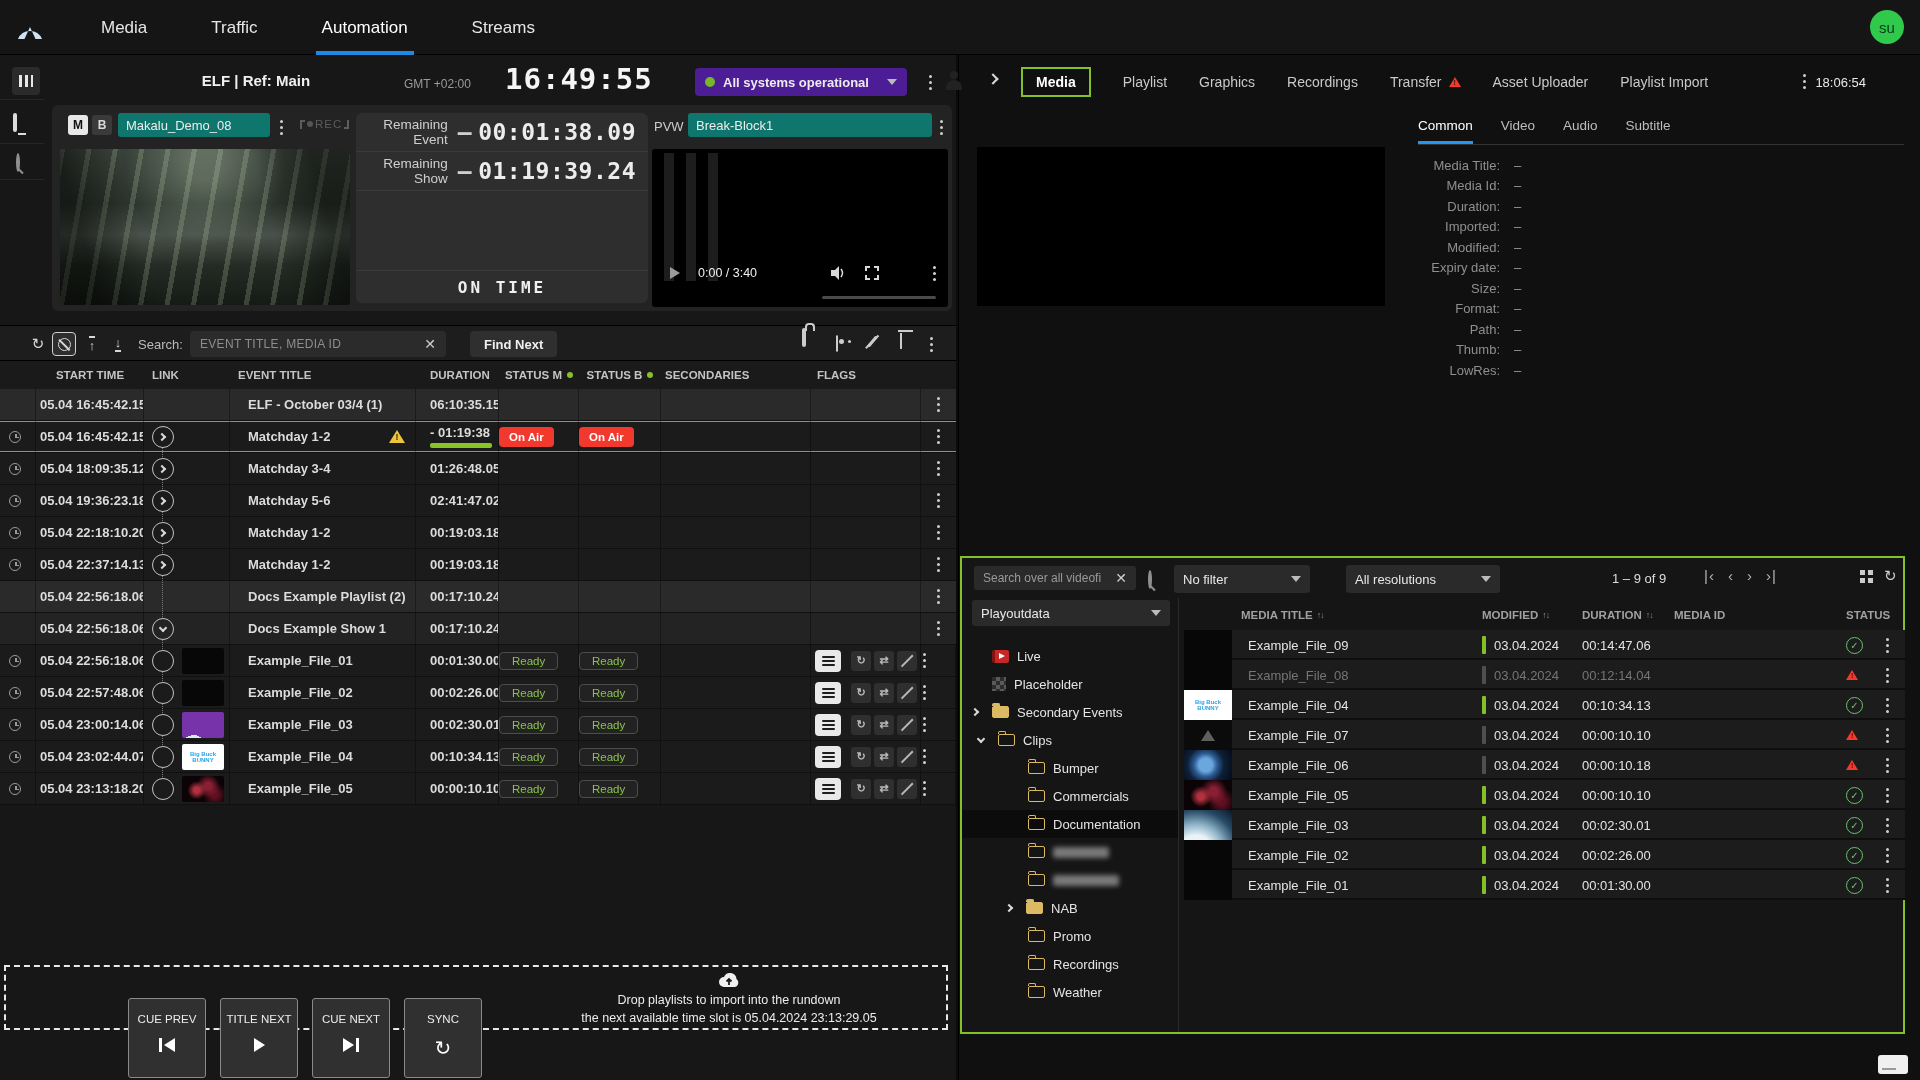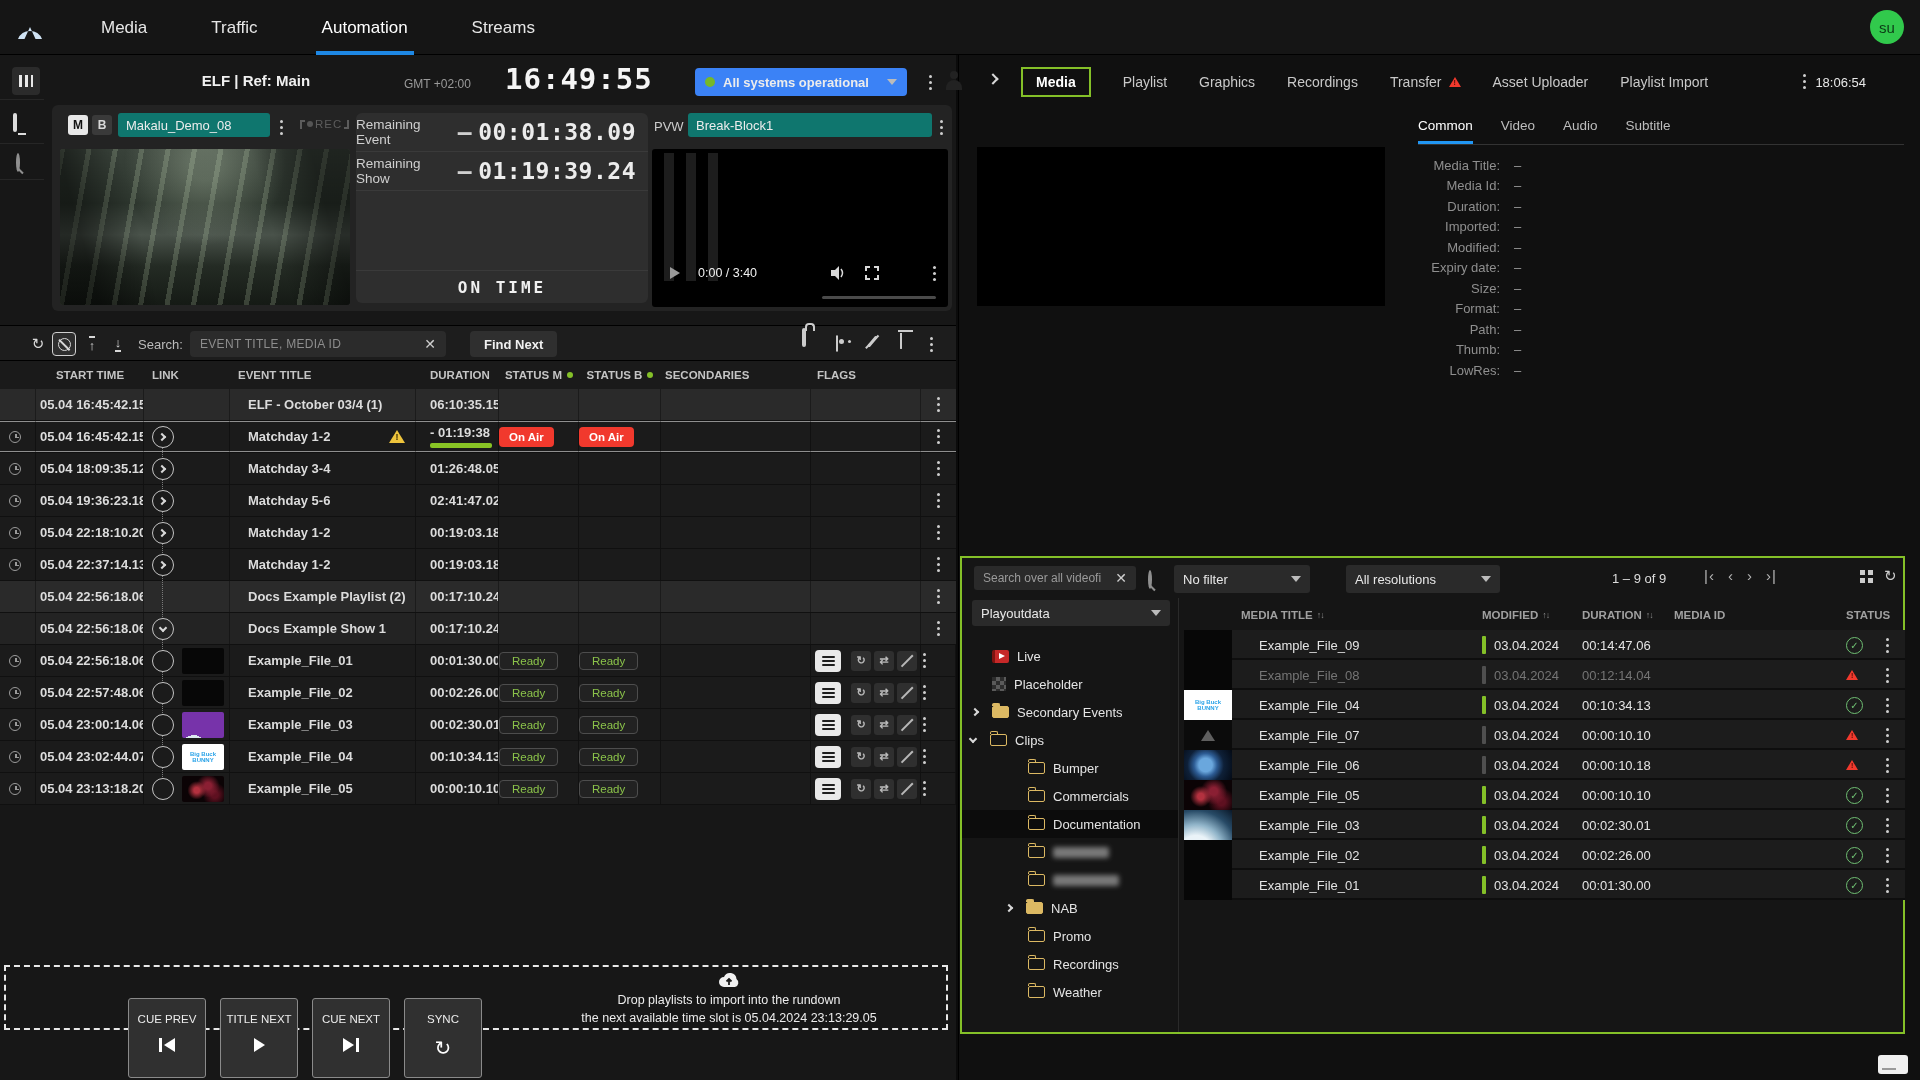--- a/index.html
+++ b/index.html
@@ -36,21 +36,21 @@
 .rec{color:#5c5c5c;font-size:11.5px;letter-spacing:1px;display:flex;align-items:center;gap:2px}
 .rec .cnr.l{border-left:2px solid #5c5c5c;border-top:2px solid #5c5c5c}
 .rec .cnr.r{border-right:2px solid #5c5c5c;border-bottom:2px solid #5c5c5c}
 #vidscene{left:8px;top:44px;width:290px;height:156px;border-radius:3px;overflow:hidden;background:
  radial-gradient(circle at 50% 10%,rgba(210,230,200,.28) 0 8%,transparent 40%),
  repeating-linear-gradient(100deg,rgba(190,210,175,.22) 0 5px,transparent 5px 26px),
  linear-gradient(180deg,#39423a 0%,#2c352d 35%,#49524a 55%,#242b24 75%,#151a15 100%)}
 #vidscene::after{content:'';position:absolute;inset:0;background:linear-gradient(75deg,rgba(0,0,0,.5) 0 12%,transparent 30% 70%,rgba(0,0,0,.45) 88%)}
 #timers{left:304px;top:8px;width:292px;height:190px;background:#2e2e2e;border-radius:6px}
 .trow{display:flex;align-items:center;height:39px;border-bottom:1px solid #3a3a3a;padding:0 12px 0 0}
-.tlabel{flex:1;text-align:left;color:#cfcfcf;font-size:13.5px;padding-right:10px}
+.tlabel{flex:1;text-align:right;color:#cfcfcf;font-size:13.5px;padding-right:10px}
 .tval{font-family:"DejaVu Sans Mono",monospace;font-weight:bold;font-size:23px;letter-spacing:.5px;white-space:nowrap}
 .tdash{margin:0 6px 0 0;opacity:.85}
 #ontime{position:absolute;bottom:0;left:0;right:0;height:33px;display:flex;align-items:center;justify-content:center;color:#f0f0f0;letter-spacing:3px;font-size:16px}
 #pvwvid{left:600px;top:44px;width:296px;height:158px;background:#000;border-radius:3px;overflow:hidden}
 .pvwbars{position:absolute;left:12px;top:4px;bottom:26px;width:62px;background:repeating-linear-gradient(90deg,#1d1d1d 0 10px,#000 10px 22px)}
 .tri-r{width:0;height:0;border-top:6px solid transparent;border-bottom:6px solid transparent;border-left:10px solid #9a9a9a}
 .pvwtime{color:#f0f0f0;font-size:12.5px}
 .pvwprog{position:absolute;bottom:8px;left:170px;right:12px;height:3px;background:#4a4a4a;border-radius:2px}
 
 #srow{left:0;top:270px;width:956px;height:36px;background:#1d1d1d;border-top:1px solid #000;border-bottom:1px solid #000}
@@ -162,21 +162,21 @@
 .blur{width:56px;height:11px;background:#9a9a9a;border-radius:2px;filter:blur(2.5px);opacity:.75}
 .mgrid{display:grid;grid-template-columns:48px 250px 100px 92px 172px 38px 21px;align-items:center}
 #mhead{position:absolute;left:222px;top:44px;width:721px;height:26px;color:#a0a0a0;font-size:11.5px;font-weight:bold}
 #mhead .hc{display:flex;align-items:center;gap:4px}
 .sort{font-size:9px;letter-spacing:-1px;color:#8a8a8a}
 #mrows{position:absolute;left:222px;top:72px;width:721px}
 .mrow{height:30px;background:#1c1c1c;border-bottom:2px solid #0e0e0e}
 .mrow .mc{font-size:13px;color:#e4e4e4;display:flex;align-items:center;height:100%;overflow:hidden}
 .mrow.dim .mc{color:#757575}
 .mthumb{width:48px;height:30px}
-.mtitle{padding-left:27px}
+.mtitle{padding-left:16px}
 .mbar{width:4px;height:18px;border-radius:1px;background:#84c028;margin-right:8px;flex:none}
 .mbar.gray{background:#4f4f4f}
 .okc{width:17px;height:17px;border:1.5px solid #6fbf73;border-radius:50%;color:#6fbf73;font-size:10px;display:flex;align-items:center;justify-content:center}
 #tray{position:absolute;right:12px;bottom:6px;width:30px;height:19px;background:#f0f0f0;border-radius:3px}
 #tray::after{content:'';position:absolute;left:4px;bottom:4px;width:14px;height:2px;background:#9a9a9a}
 .clip{white-space:nowrap}
 </style>
 </head>
 <body>
 
@@ -193,21 +193,21 @@
   <div id="avatar">su</div>
 </div>
 
 <div id="lpanel">
   <div class="abs gridbtn">
       <span class="gridglyph"></span>
     </div>
   <div class="abs" style="left:146px;top:17px;width:220px;text-align:center;font-size:15px;font-weight:bold;color:#f0f0f0">ELF | Ref: Main</div>
   <div class="abs" style="left:404px;top:22px;font-size:12px;color:#9a9a9a">GMT +02:00</div>
   <div class="abs mono" style="left:505px;top:7px;font-size:29px;color:#f5f5f5;letter-spacing:1px">16:49:55</div>
-  <div class="abs flex" style="left:695px;top:13px;width:212px;height:28px;background:#3b82f6;border-radius:4px;gap:8px;padding:0 10px">
+  <div class="abs flex" style="left:695px;top:13px;width:212px;height:28px;background:#4c1d95;border-radius:4px;gap:8px;padding:0 10px">
     <span style="width:10px;height:10px;border-radius:50%;background:#76b82a"></span>
     <span style="font-size:13px;font-weight:bold;color:#ececec">All systems operational</span>
     <span class="caret" style="margin-left:auto"></span>
   </div>
   <span class="abs kb" style="left:927px;top:18px">
       <i></i>
       <i></i>
       <i></i>
     </span>
 
@@ -873,21 +873,21 @@
         </div>
       <div class="trow2" style="padding-left:30px">
           <span class="checker"></span>
           <span>Placeholder</span>
         </div>
       <div class="trow2" style="padding-left:12px">
           <i class="cv r"></i>
           <span class="fold fill" style="margin-left:6px"></span>
           <span>Secondary Events</span>
         </div>
-      <div class="trow2" style="padding-left:8px">
+      <div class="trow2" style="padding-left:16px">
           <i class="cv d"></i>
           <span class="fold" style="margin-left:6px"></span>
           <span>Clips</span>
         </div>
       <div class="trow2" style="padding-left:66px">
           <span class="fold"></span>
           <span>Bumper</span>
         </div>
       <div class="trow2" style="padding-left:66px">
           <span class="fold"></span>

